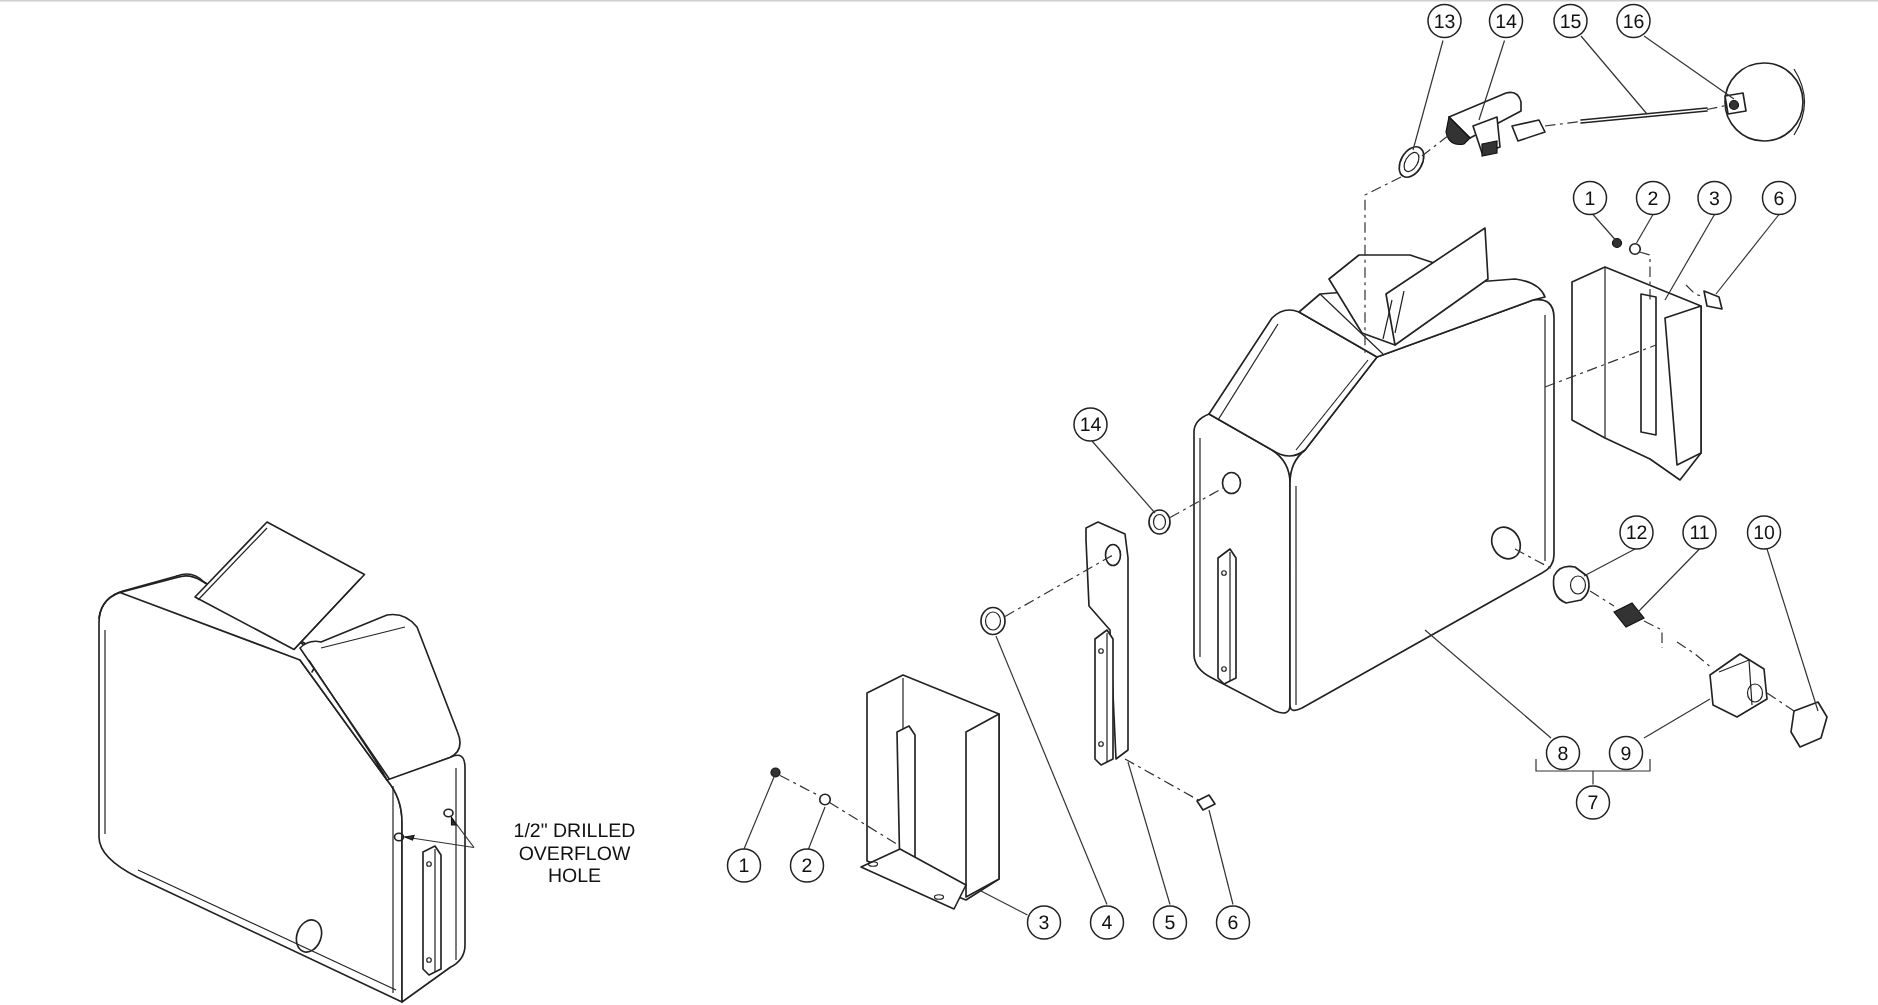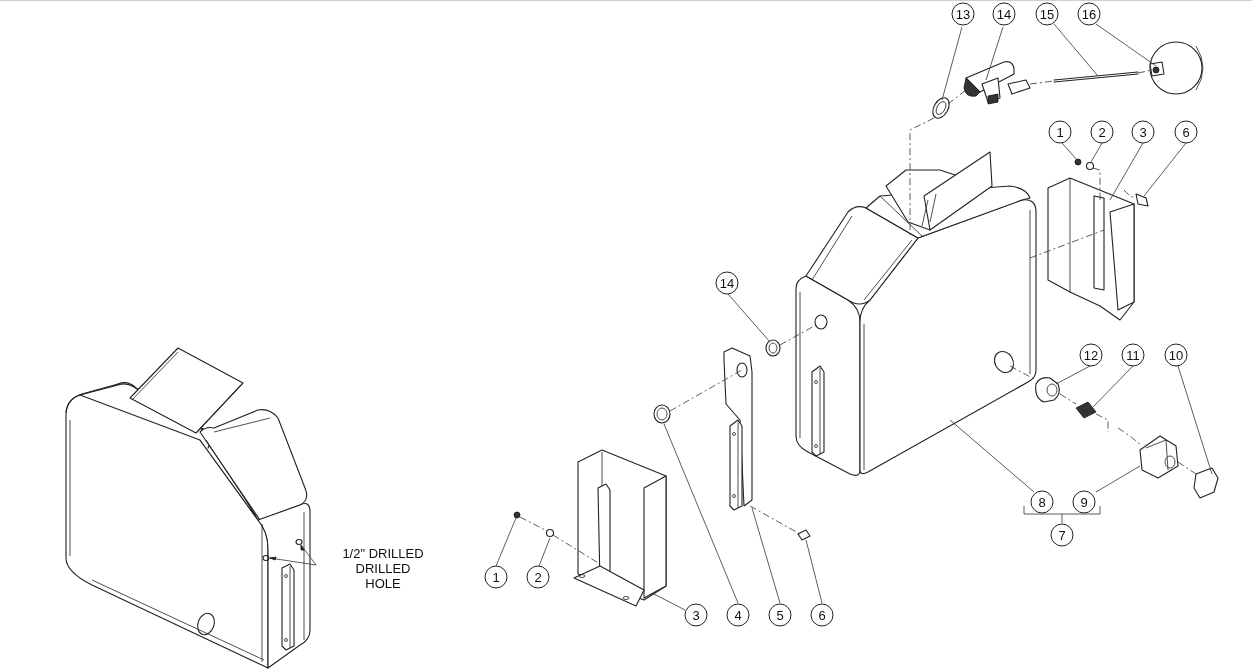--- a/index.html
+++ b/index.html
@@ -294,15 +294,15 @@
       <text x="780" y="615">5</text>
     </g>
   <g class="balloon">
       <circle cx="822" cy="615" r="11"></circle>
       <text x="822" y="615">6</text>
     </g>
 </svg>
 
 <div class="note">
   <div>1/2" DRILLED</div>
-  <div>DRILLED</div>
+  <div>OVERFLOW</div>
   <div>HOLE</div>
 </div>
 
 </body></html>

